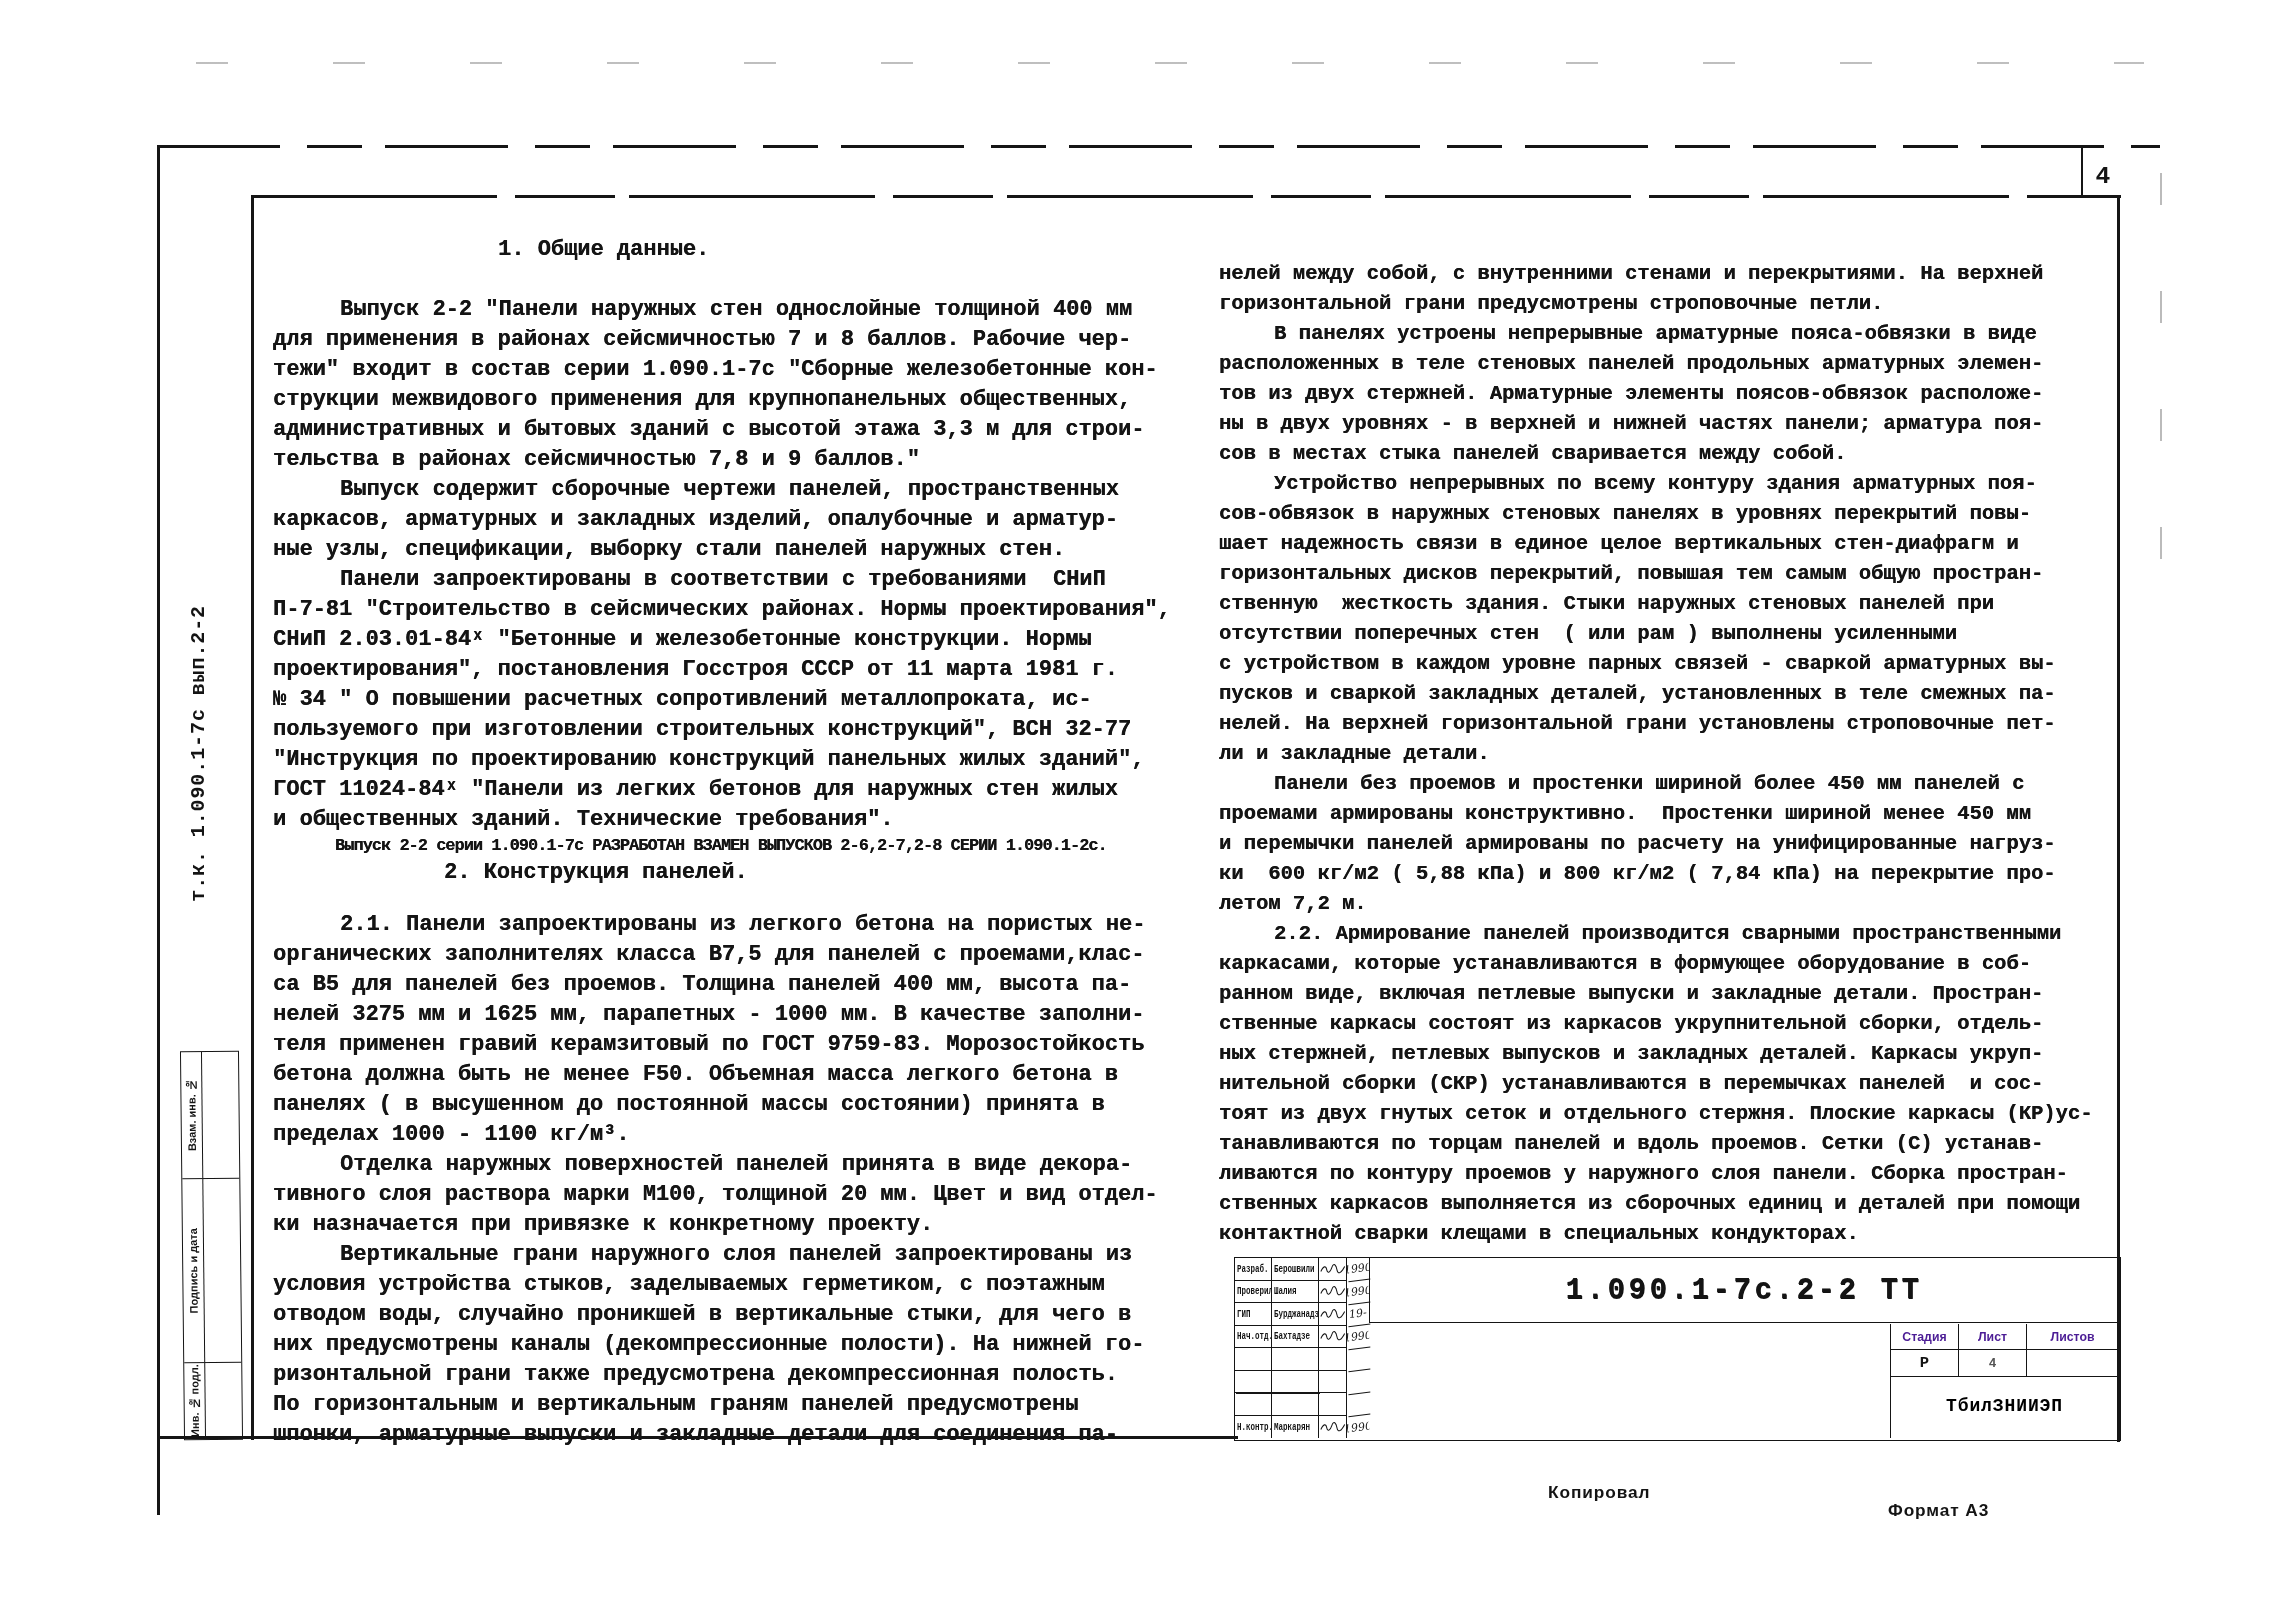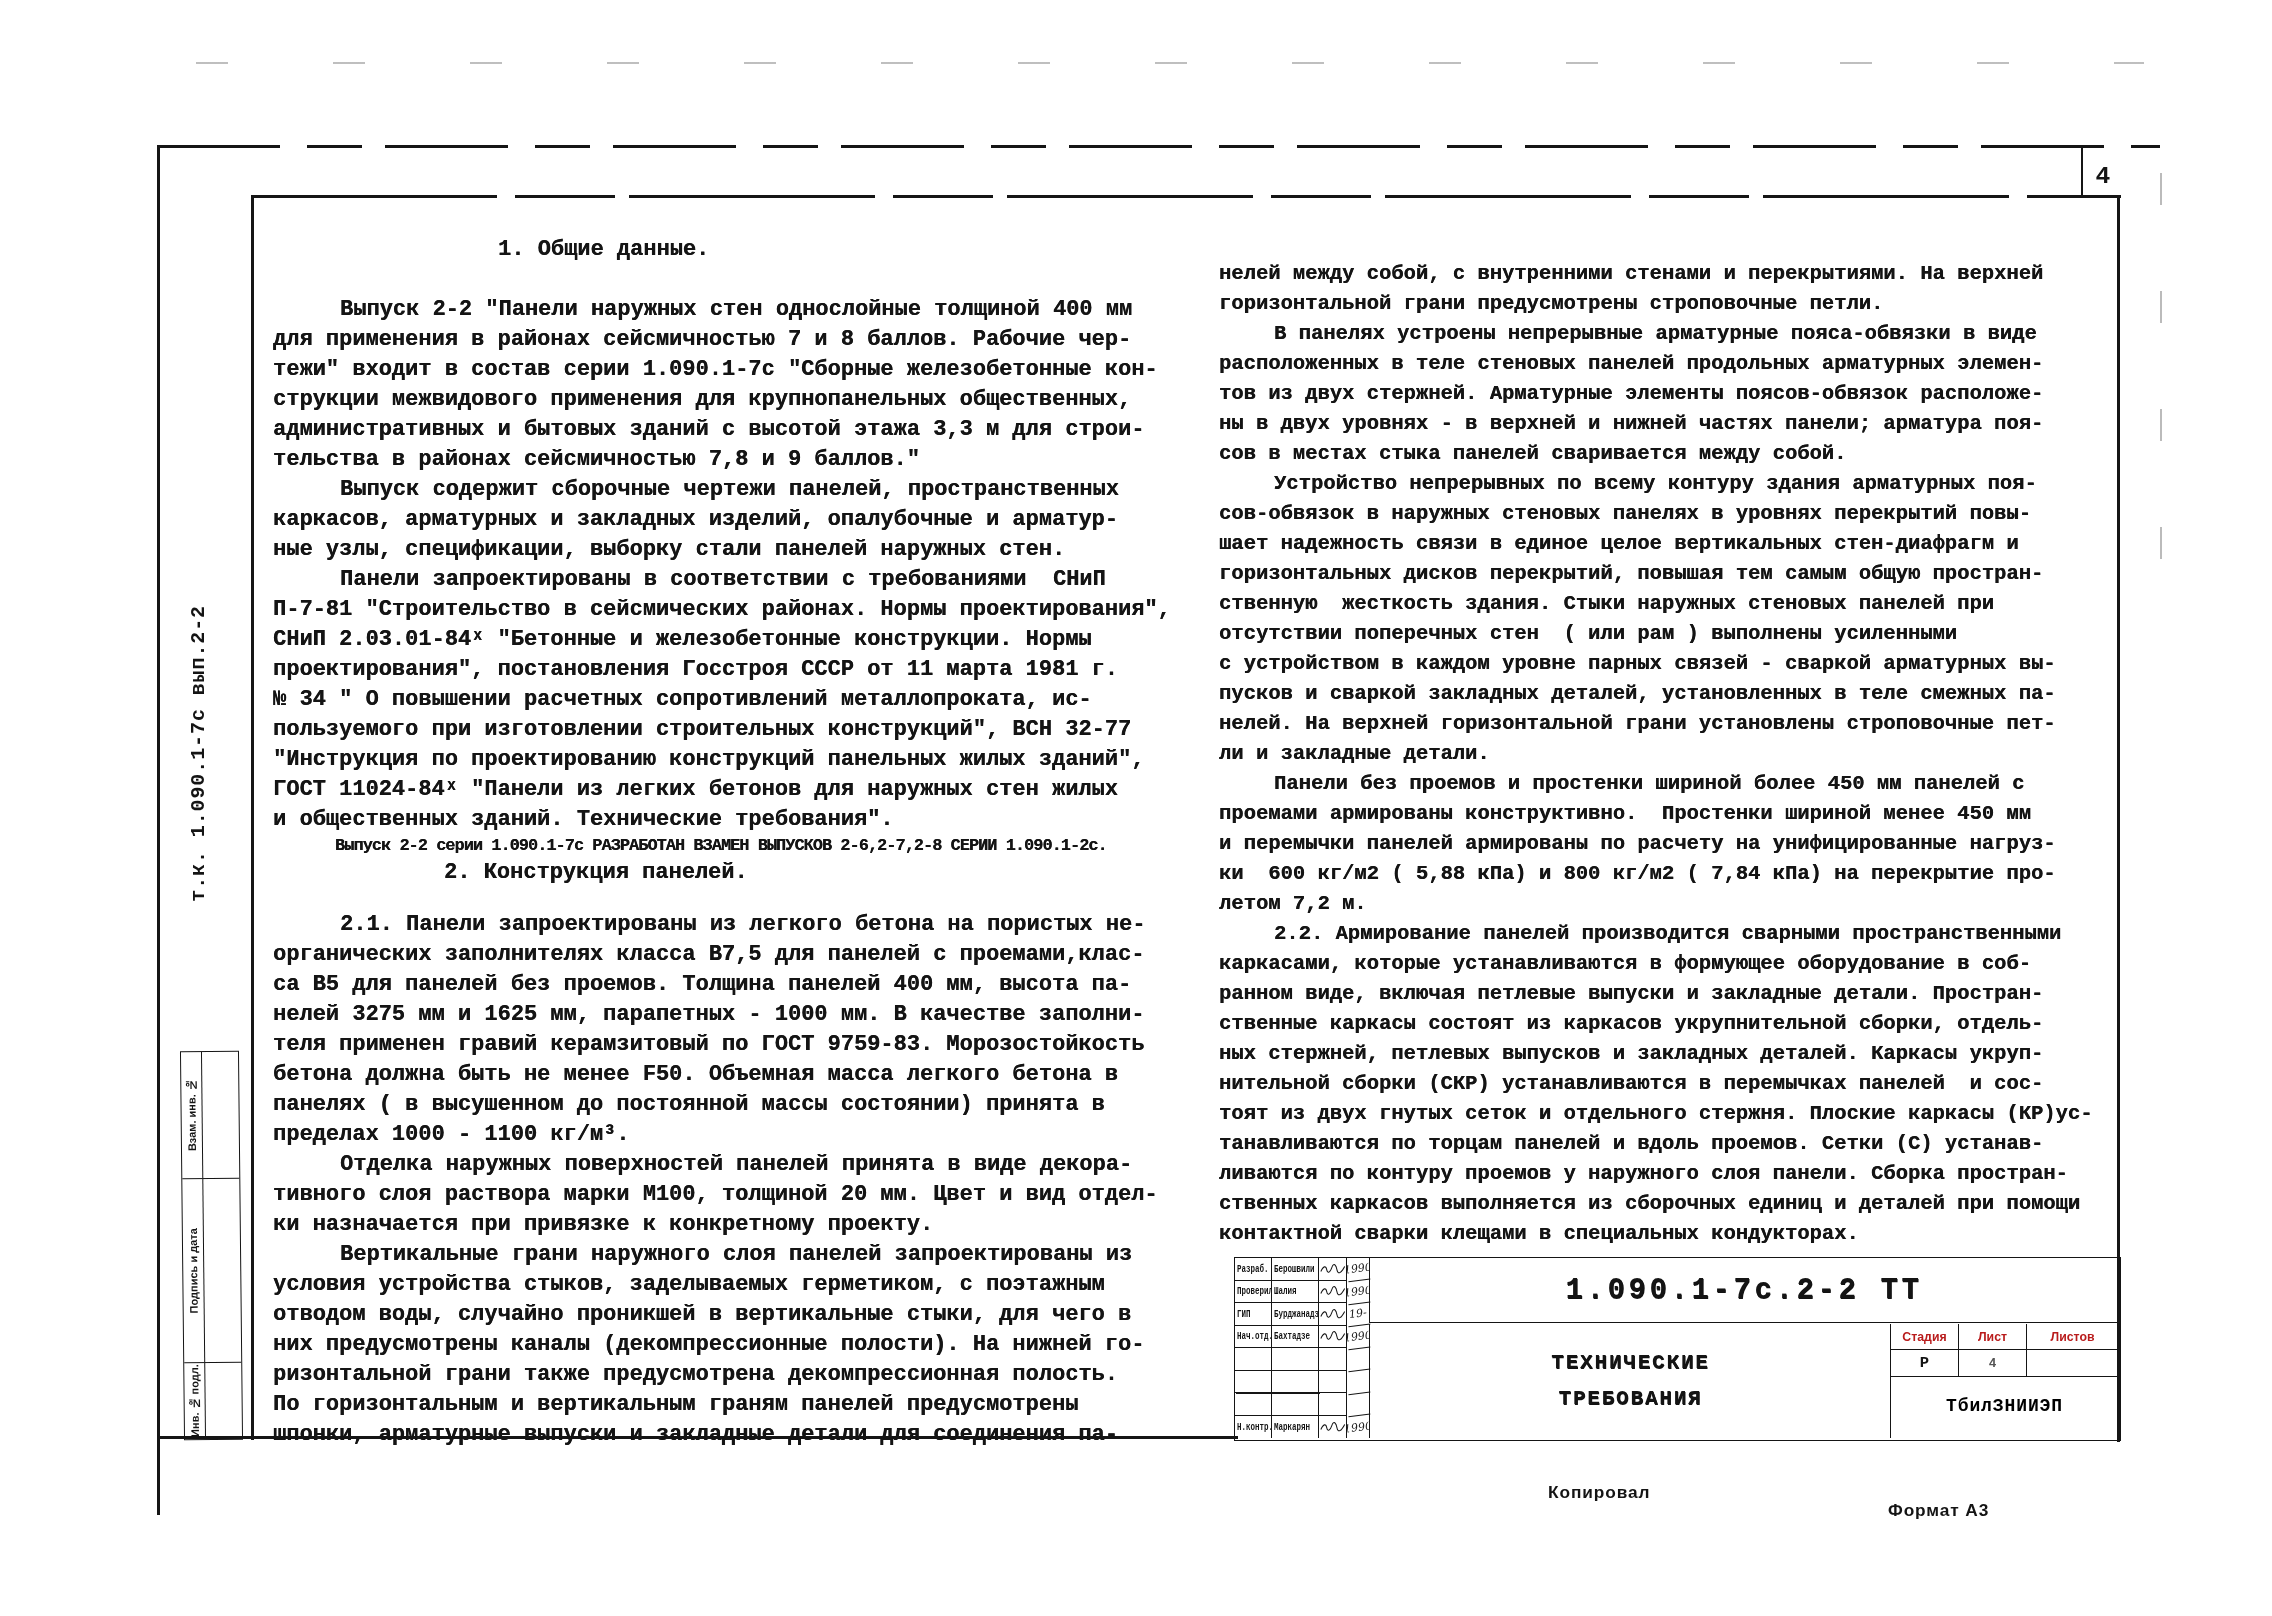--- a/index.html
+++ b/index.html
@@ -79,21 +79,21 @@
     display:flex;align-items:center;justify-content:center;
     font-size:29px;font-weight:700;letter-spacing:3.6px;text-shadow:0.5px 0.5px 0 #111;}
   .title-cell{position:absolute;left:134px;top:66px;width:522px;height:114px;
     border-left:1.8px solid #151515;box-sizing:border-box;
     display:flex;flex-direction:column;align-items:center;justify-content:center;
     font-size:21px;font-weight:700;letter-spacing:1.8px;line-height:36px;text-shadow:0.5px 0.5px 0 #111;}
   .right-grid{position:absolute;left:655px;top:66px;width:228px;height:114px;
     border-left:1.8px solid #151515;box-sizing:border-box;}
   .rg-head{display:flex;height:26.4px;border-bottom:1.4px solid #151515;box-sizing:border-box;}
   .rg-head div{border-right:1.4px solid #151515;display:flex;align-items:center;justify-content:center;
-    font-size:12.3px;font-weight:700;color:#b91c1c;font-family:"Liberation Sans",sans-serif;}
+    font-size:12.3px;font-weight:700;color:#4c1d95;font-family:"Liberation Sans",sans-serif;}
   .rg-head div:last-child{border-right:none;}
   .rg-vals{display:flex;height:27px;border-bottom:1.4px solid #151515;box-sizing:border-box;}
   .rg-vals div{border-right:1.4px solid #151515;display:flex;align-items:center;justify-content:center;
     font-size:15.5px;font-weight:700;}
   .rg-vals div:last-child{border-right:none;}
   .rg-c1{width:67px;} .rg-c2{width:67px;} .rg-c3{flex:1;}
   .rg-org{height:57px;display:flex;align-items:center;justify-content:center;
     font-size:18px;font-weight:700;letter-spacing:0.9px;color:#000000;}
   
   .footer-label{position:absolute;font-family:"Liberation Sans",sans-serif;
@@ -216,24 +216,20 @@
         </div>
         <div class="sc sig-cell last-row">
           <svg viewBox="0 0 60 24">
             <path d="M2 18 C8 4 14 4 16 14 S24 20 28 8 S38 2 40 14 S50 22 58 6" fill="none" stroke="#141414" stroke-width="2.4"></path>
           </svg>
         </div>
         <div class="sc date-cell last-col last-row">1990</div>
       </div>
     <div class="row-dash"></div>
     <div class="code-cell">1.090.1-7с.2-2 ТТ</div>
-    <div class="title-cell">
-      <span>ТЕХНИЧЕСКИЕ</span>
-      <span>ТРЕБОВАНИЯ</span>
-    </div>
     <div class="right-grid">
       <div class="rg-head">
         <div class="rg-c1">Стадия</div>
         <div class="rg-c2">Лист</div>
         <div class="rg-c3">Листов</div>
       </div>
       <div class="rg-vals">
         <div class="rg-c1">Р</div>
         <div class="rg-c2" style="color:#555;font-size:12.7px;">4</div>
         <div class="rg-c3"></div>

